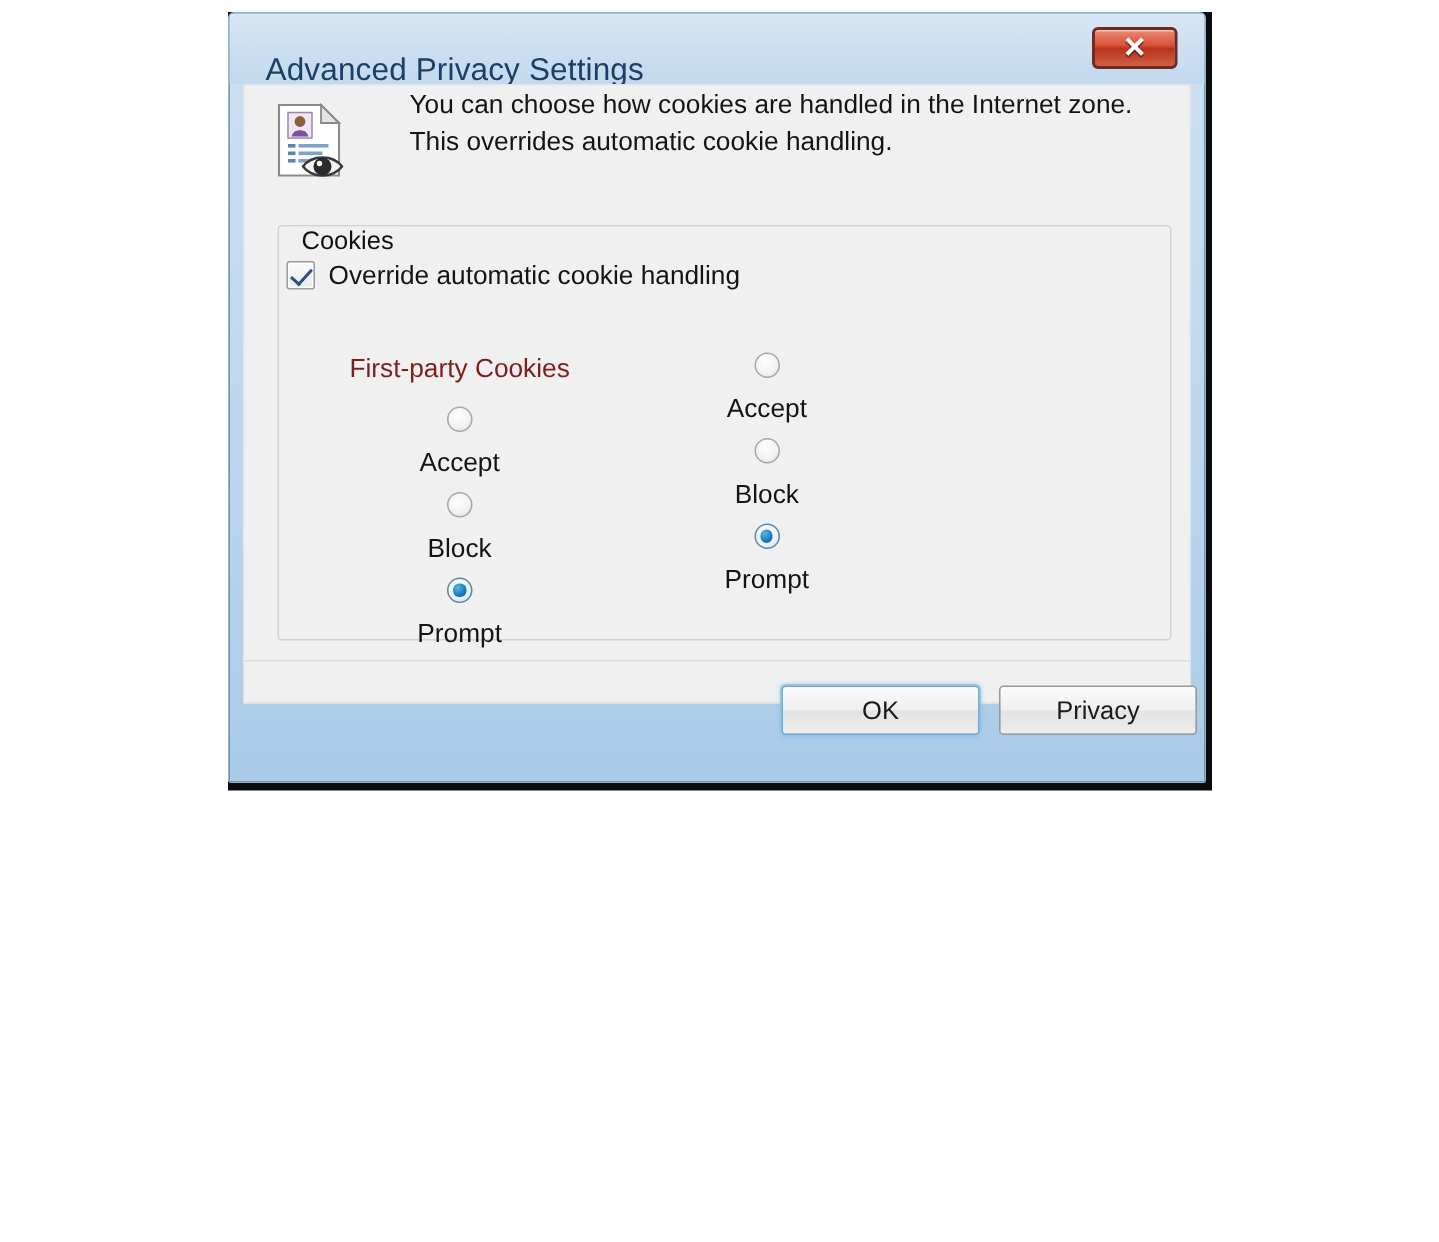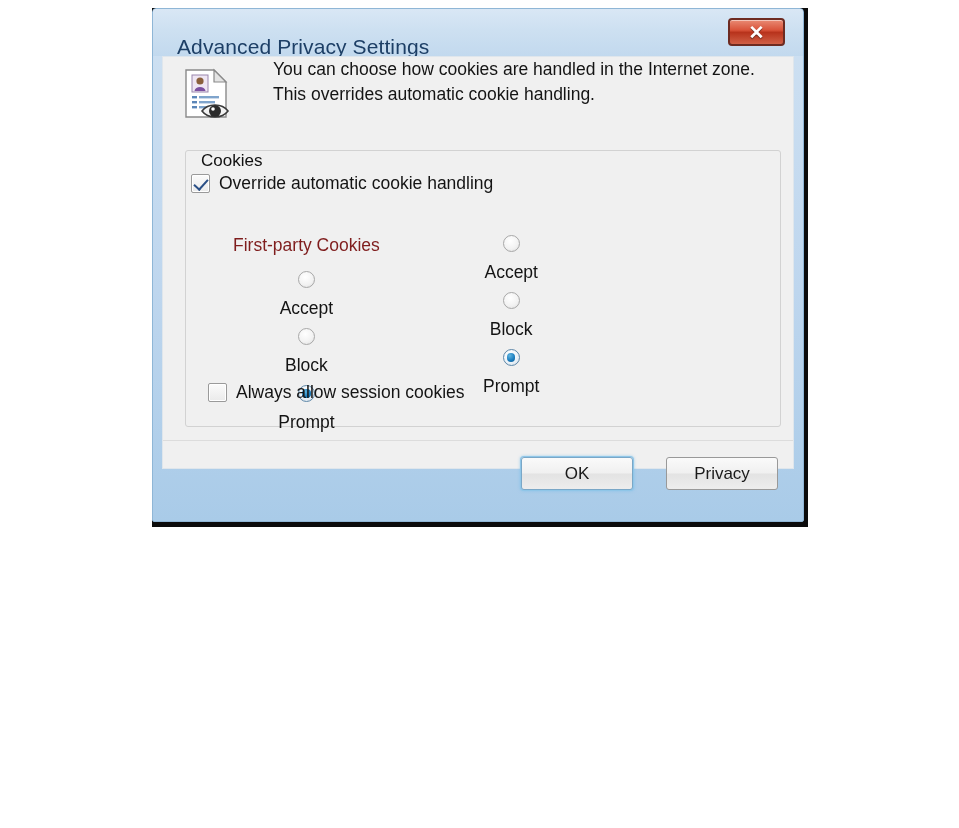--- a/index.html
+++ b/index.html
@@ -175,21 +175,21 @@
 
   
   .btn-sep {
     position: absolute;
     left: 0; top: 383px;
     width: 100%; height: 1px;
     background: #dcdcdc;
   }
   .btn {
     position: absolute;
-    width: 112px; height: 33px;
+    width: 132px; height: 33px;
     border-radius: 3px;
     border: 1px solid #999;
     background: linear-gradient(180deg,#fafafa 0%, #f0f0f0 48%, #e3e3e3 52%, #ededed 100%);
     display: flex; align-items: center; justify-content: center;
     font-size: 17px; color: #1a1a1a;
     cursor: pointer;
   }
   .btn.default {
     border: 1px solid #7aa7c7;
     box-shadow: 0 0 0 1px #8fc6e8, 0 0 3px 1px rgba(120,190,235,.65);
@@ -290,24 +290,20 @@
         <div class="rb-row">
           <span class="rb"></span>
           <span class="rb-label">Block</span>
         </div>
         <div class="rb-row">
           <span class="rb on"></span>
           <span class="rb-label">Prompt</span>
         </div>
       </div>
 
-      <div class="cb-row" id="cb-session">
-        <span class="cb-box"></span>
-        <span class="cb-label">Always allow session cookies</span>
-      </div>
 
       <div class="btn-sep"></div>
       <div class="btn default" id="btn-ok">
         <span>OK</span>
       </div>
       <div class="btn" id="btn-cancel">
         <span>Privacy</span>
       </div>
 
     </div>

